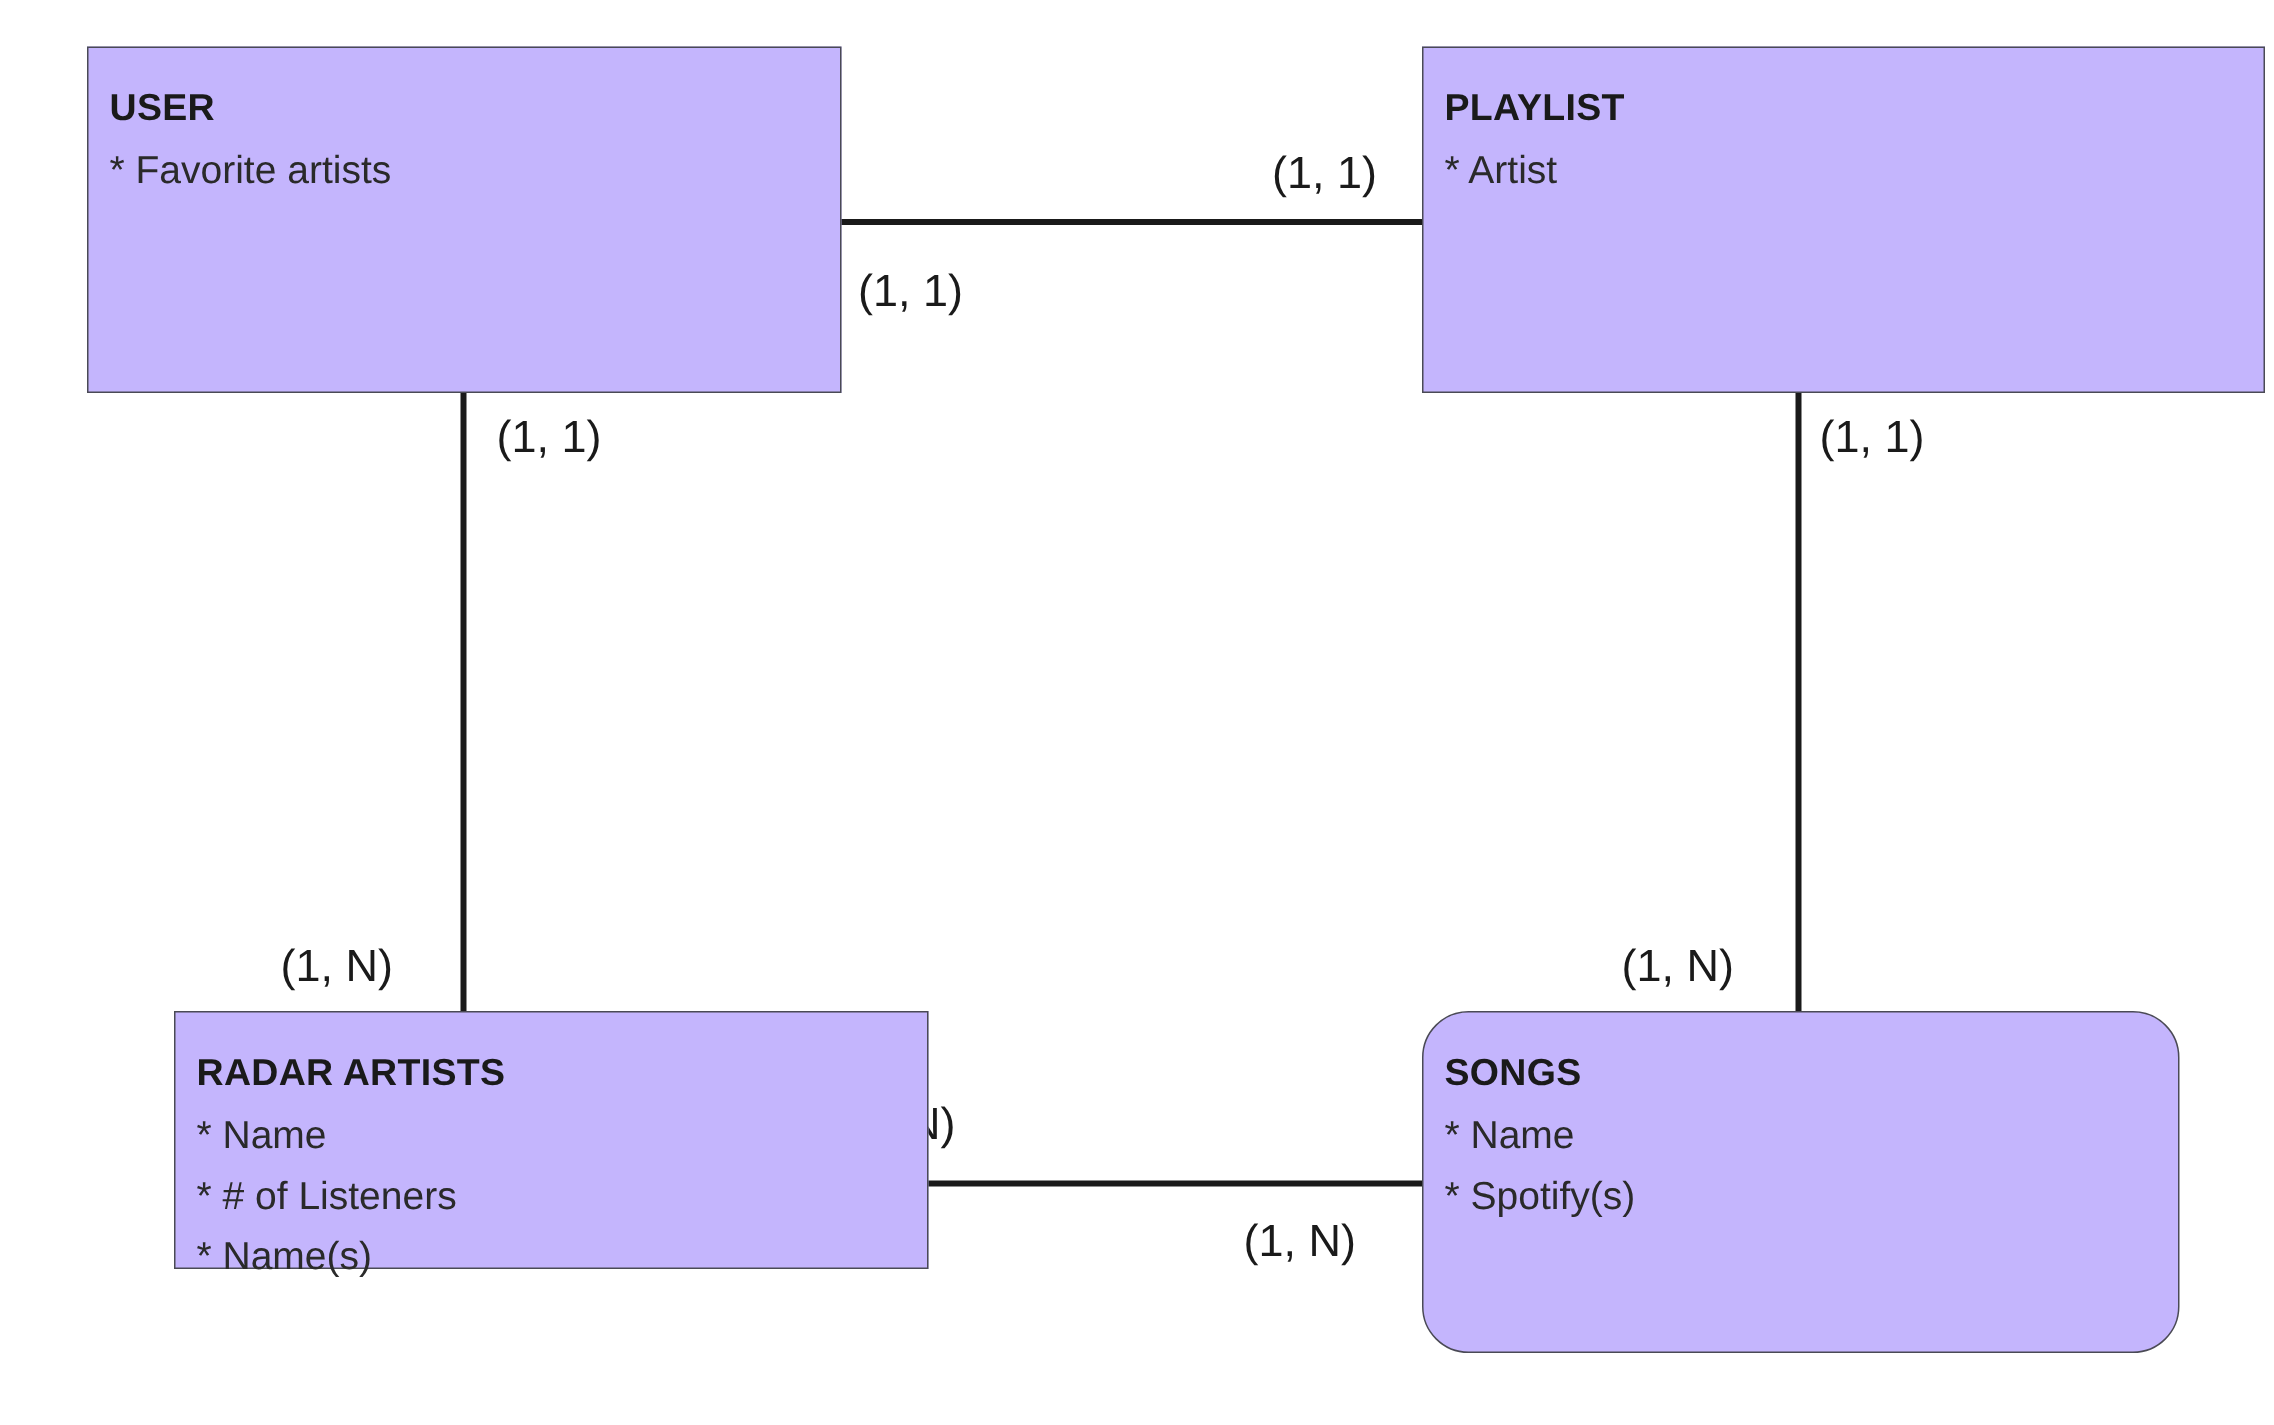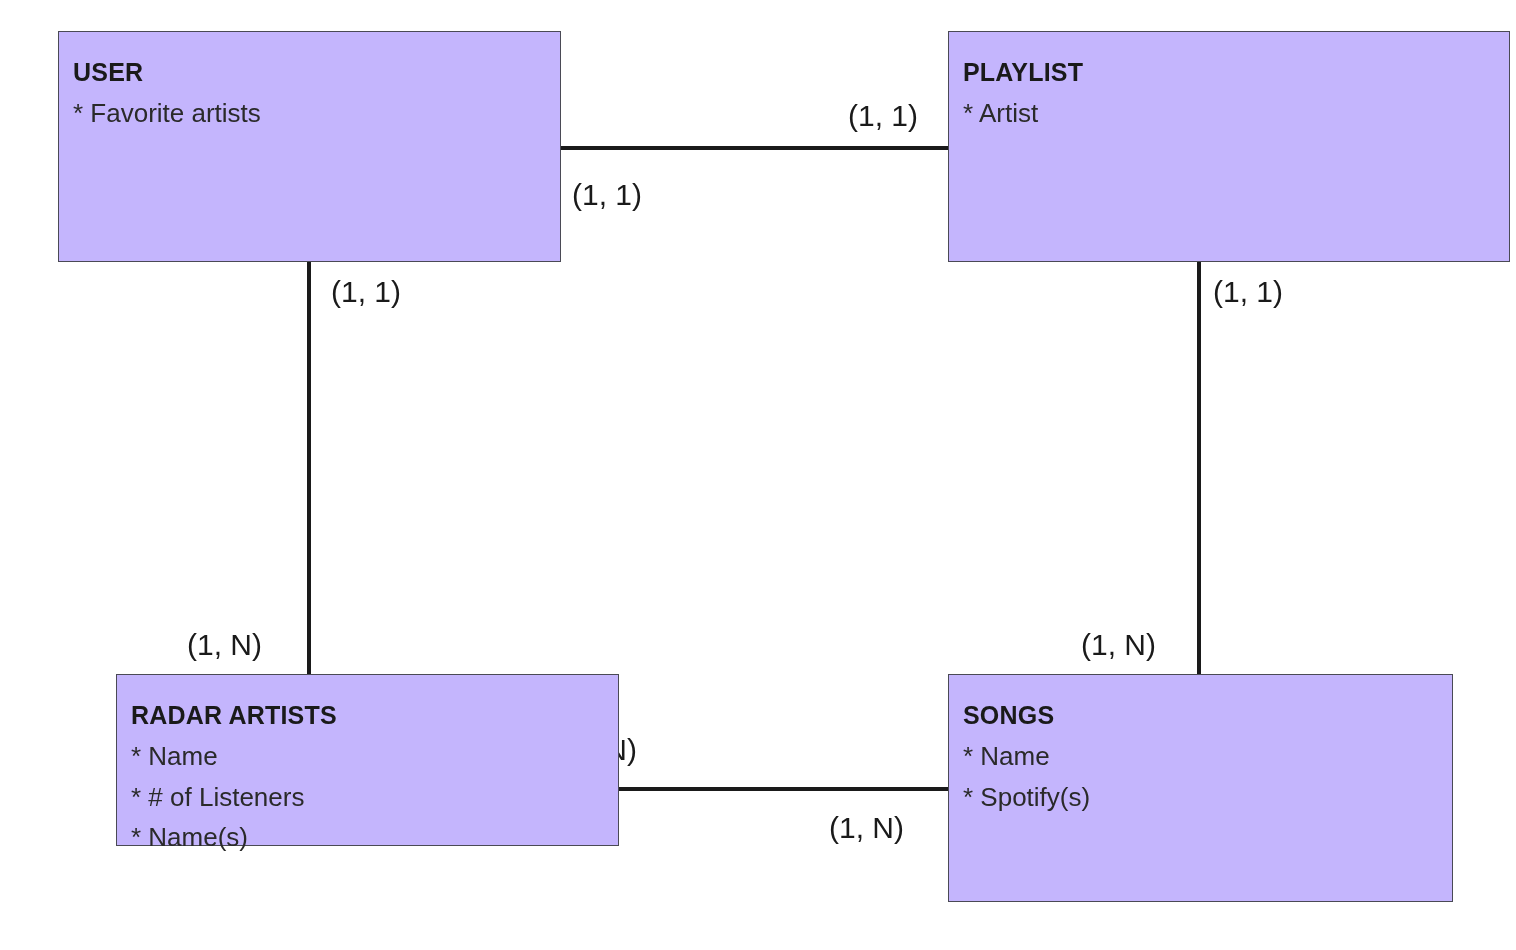--- a/index.html
+++ b/index.html
@@ -84,19 +84,19 @@
     <div class="attr">* Artist</div>
   </div>
 
   <div class="entity" style="left:72px; top:674px; width:503px; height:172px;margin-left:44px;">
     <div class="entity-title">RADAR ARTISTS</div>
     <div class="attr">* Name</div>
     <div class="attr">* # of Listeners</div>
     <div class="attr">* Name(s)</div>
   </div>
 
-  <div class="entity" style="left:948px; top:674px; width:505px; height:228px;">
+  <div class="entity" style="left:948px; top:674px; width:505px; height:228px;border-radius:31px;">
     <div class="entity-title">SONGS</div>
     <div class="attr">* Name</div>
     <div class="attr">* Spotify(s)</div>
   </div>
 
 </div>
 
 </body></html>

